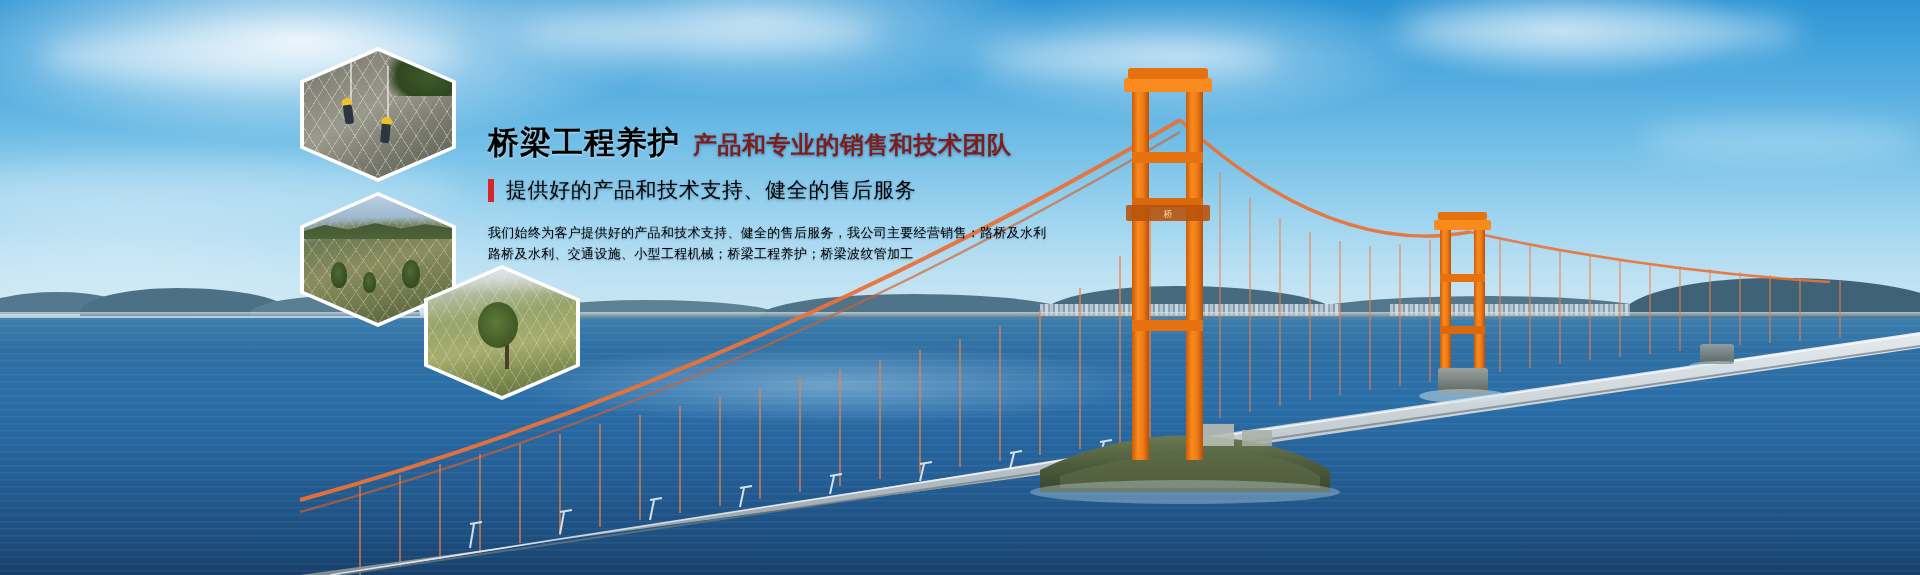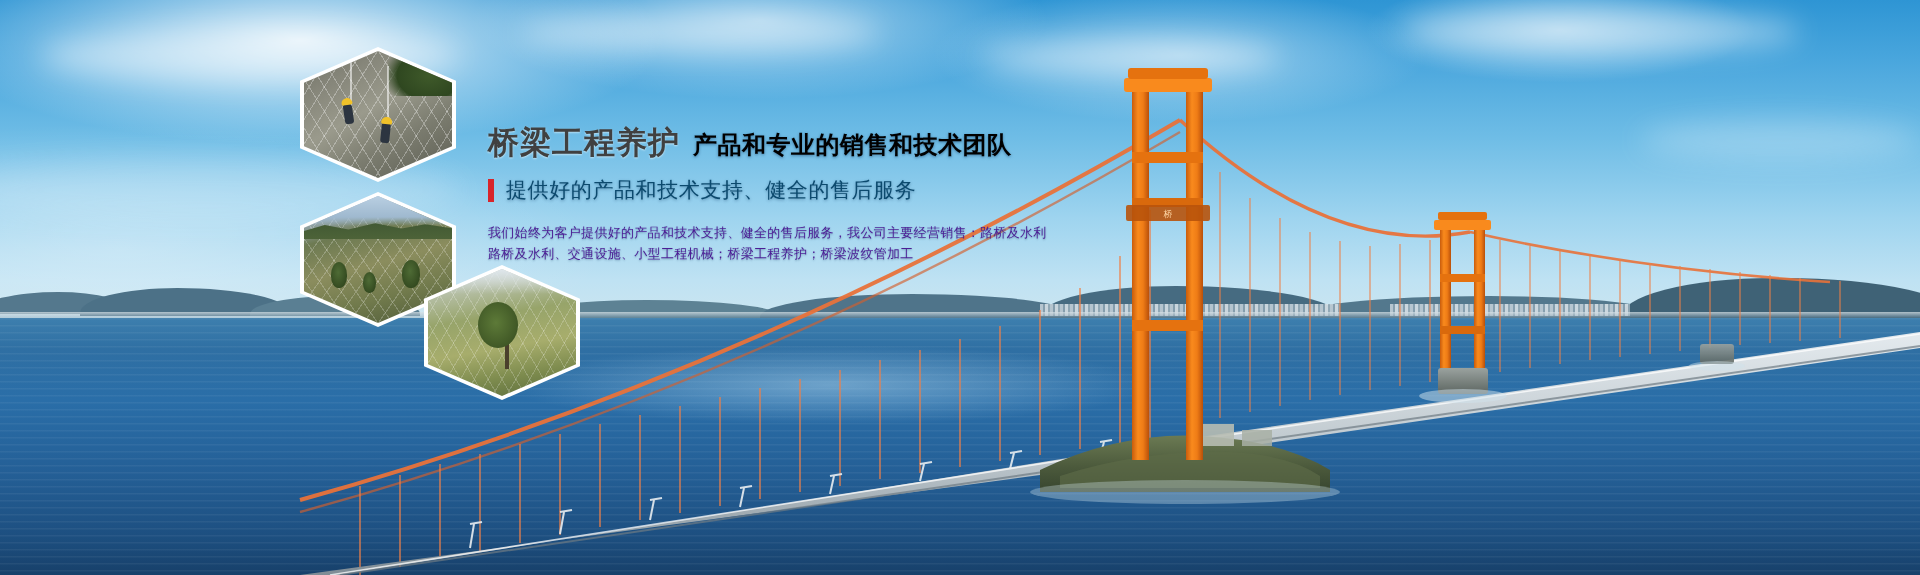--- a/index.html
+++ b/index.html
@@ -131,41 +131,41 @@
   .ph-c .trunk{ position:absolute; left:52%; top:58%; width:4px; height:26px; background:#4a3f2c; }
 
   
   .copy{ position:absolute; left:488px; top:125px; width:560px; }
 
   .title-row{
     display:flex; align-items:baseline; gap:13px;
     white-space:nowrap; line-height:1.1;
   }
   .title-main{
-    font-size:31px; font-weight:bold; color:#404040; letter-spacing:1px;
+    font-size:31px; font-weight:bold; color:#000000; letter-spacing:1px;
     text-shadow:0 1px 2px rgba(255,255,255,.55);
   }
   .title-sub{
-    font-size:24px; font-weight:bold; color:#000000; letter-spacing:.5px;
+    font-size:24px; font-weight:bold; color:#7f1d1d; letter-spacing:.5px;
     text-shadow:0 1px 3px rgba(20,60,100,.55);
   }
 
   .subtitle-row{
     display:flex; align-items:center; gap:12px;
     margin-top:17px; white-space:nowrap;
   }
   .redbar{ width:6px; height:23px; background:#d8252b; flex:0 0 auto; }
   .subtitle-text{
-    font-size:21px; color:#0c4a6e; letter-spacing:.6px;
+    font-size:21px; color:#000000; letter-spacing:.6px;
     text-shadow:0 1px 3px rgba(20,60,100,.45);
   }
 
   .desc{ margin-top:18px; }
   .desc-line{
-    font-size:13px; color:#4c1d95; line-height:21px; letter-spacing:.3px;
+    font-size:13px; color:#000000; line-height:21px; letter-spacing:.3px;
     white-space:nowrap; text-shadow:0 1px 2px rgba(20,60,100,.40);
   }
 </style>
 </head>
 <body>
 
 <div class="banner">
 
   <div class="sky"></div>
   <div class="sky-wisp" style="left:40px;  top:30px;  width:420px; height:52px;"></div>

